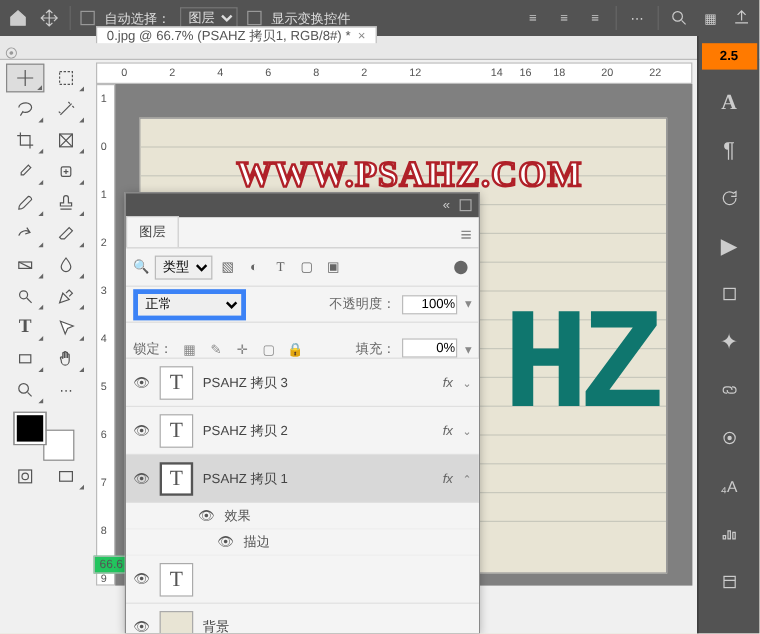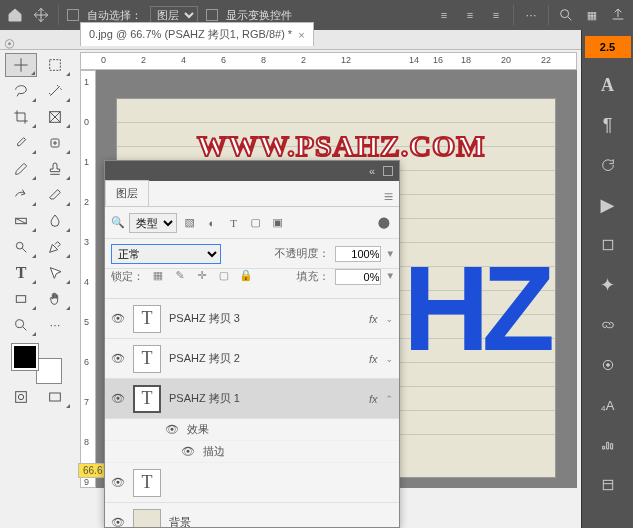--- a/index.html
+++ b/index.html
@@ -5,55 +5,55 @@
 *{box-sizing:border-box;margin:0;padding:0;font-family:"Microsoft YaHei",sans-serif;font-size:11px}
 body{width:633px;height:528px;background:#f0f0f0;overflow:hidden;position:relative}
 .topbar{height:30px;background:#535353;color:#ddd;display:flex;align-items:center;padding:0 6px;gap:8px}
 .topbar .ico{width:18px;height:18px;display:flex;align-items:center;justify-content:center;color:#ccc}
 .topbar select{background:#535353;color:#ddd;border:1px solid #777;font-size:11px;padding:1px 2px}
 .topbar .chk{width:12px;height:12px;border:1px solid #999;background:#535353}
 .topbar .sep{width:1px;height:20px;background:#666}
 .topbar .spacer{flex:1}
 .ribbon{position:absolute;left:0;top:30px;right:0;height:20px;background:#e8e8e8;border-bottom:1px solid #bbb}
 .ribbon .dots{position:absolute;left:4px;top:8px;color:#999}
-.tab{position:absolute;left:80px;top:22px;height:24px;background:#fff;border:1px solid #bbb;border-bottom:none;padding:4px 8px;display:flex;align-items:center;gap:6px;color:#555}
+.tab{position:absolute;left:80px;top:22px;height:14px;background:#fff;border:1px solid #bbb;border-bottom:none;padding:4px 8px;display:flex;align-items:center;gap:6px;color:#555}
 .tab .close{color:#888;cursor:pointer}
 .toolbox{position:absolute;left:2px;top:50px;width:74px;background:#f0f0f0;display:flex;flex-wrap:wrap;padding:2px}
 .tool{width:32px;height:24px;display:flex;align-items:center;justify-content:center;margin:1px;color:#555;position:relative}
 .tool.sel{background:#ddd;border:1px solid #888}
 .tool .tri{position:absolute;right:1px;bottom:1px;width:0;height:0;border-left:4px solid transparent;border-bottom:4px solid #666}
 .swatches{width:50px;height:40px;position:relative;margin:6px 0 0 8px}
 .swatches .fg{position:absolute;width:26px;height:26px;background:#000;border:2px solid #fff;outline:1px solid #888;top:0;left:0}
 .swatches .bg{position:absolute;width:26px;height:26px;background:#fff;border:1px solid #888;bottom:0;right:0}
 .ruler-h{position:absolute;left:80px;top:52px;right:56px;height:18px;background:#fff;border:1px solid #bbb;overflow:hidden}
 .ruler-h .tick{position:absolute;top:2px;font-size:9px;color:#555}
 .ruler-v{position:absolute;left:80px;top:70px;width:16px;bottom:40px;background:#fff;border:1px solid #bbb}
 .ruler-v .tick{position:absolute;left:3px;font-size:9px;color:#555}
 .canvas-area{position:absolute;left:96px;top:70px;right:56px;bottom:40px;background:#808080;overflow:hidden}
 .paper{position:absolute;left:20px;top:28px;width:440px;height:380px;background:#e8e4d4;border:1px solid #999}
 .paper .line{height:24px;border-bottom:1px solid #c8c8bc}
 .watermark{position:absolute;top:30px;left:80px;font-size:30px;font-weight:bold;font-family:Georgia,serif;color:#fff;-webkit-text-stroke:2px #b02028;letter-spacing:1px}
-.bigtext{position:absolute;top:140px;right:8px;font-size:120px;font-weight:900;font-family:Liberation Sans, sans-serif;color:#1d4ed8;letter-spacing:-8px}
-.zoompct{position:absolute;left:78px;bottom:50px;background:#fde047;border:1px solid #bbb;font-size:10px;padding:1px 4px;color:#555}
+.bigtext{position:absolute;top:140px;right:8px;font-size:120px;font-weight:900;font-family:Liberation Mono, monospace;color:#0f766e;letter-spacing:-8px}
+.zoompct{position:absolute;left:78px;bottom:50px;background:#22c55e;border:1px solid #bbb;font-size:10px;padding:1px 4px;color:#555}
 .rp{position:absolute;right:0;top:30px;width:52px;bottom:0;background:#535353;border-left:1px solid #333;display:flex;flex-direction:column;align-items:center;padding-top:6px;gap:14px}
 .rp .ico{width:28px;height:26px;display:flex;align-items:center;justify-content:center;color:#ccc;font-size:18px}
 .rp .bright{background:#ff7a00;color:#000;font-weight:bold;width:46px;height:22px;display:flex;align-items:center;justify-content:center}
 .layers{position:absolute;left:104px;top:160px;width:296px;bottom:0;background:#f4f4f4;border:1px solid #888;box-shadow:0 2px 8px rgba(0,0,0,.3);display:flex;flex-direction:column}
 .layers .titlebar{height:20px;background:#535353;display:flex;align-items:center;justify-content:flex-end;gap:8px;padding:0 6px}
 .layers .titlebar .c{width:10px;height:10px;border:1px solid #aaa}
 .layers .tabrow{height:26px;border-bottom:1px solid #ccc;display:flex;align-items:flex-end}
 .layers .tabrow .t{padding:5px 10px;background:#f4f4f4;border:1px solid #ccc;border-bottom:none;color:#444}
 .layers .tabrow .menu{margin-left:auto;margin-right:6px;color:#888;font-size:16px}
 .layers .filterrow{height:32px;display:flex;align-items:center;gap:4px;padding:0 6px;border-bottom:1px solid #ddd}
 .layers .filterrow select{border:1px solid #bbb;padding:2px;font-size:11px}
 .layers .filterrow .fi{width:18px;height:18px;display:flex;align-items:center;justify-content:center;color:#666;border:1px solid transparent}
 .layers .blendrow{height:30px;display:flex;align-items:center;gap:6px;padding:0 6px;border-bottom:1px solid #ddd}
-.layers .blendrow select{width:110px;border:1px solid #3b82f6;padding:2px}
+.layers .blendrow select{width:94px;border:4px solid #3b82f6;padding:2px}
 .layers .blendrow input{width:46px;border:1px solid #bbb;padding:1px;text-align:right}
-.layers .lockrow{height:30px;display:flex;align-items:flex-start;gap:6px;padding:0 6px;border-bottom:1px solid #ddd;color:#666}
+.layers .lockrow{height:30px;display:flex;align-items:flex-end;gap:6px;padding:0 6px;border-bottom:1px solid #ddd;color:#666}
 .layers .lockrow .li{width:16px;text-align:center;color:#888}
 .layers .list{flex:1;overflow:auto;background:#f4f4f4}
 .layer-row{height:40px;display:flex;align-items:center;padding:0 6px;gap:8px;border-bottom:1px solid #e0e0e0}
 .layer-row.sel{background:#d8d8d8}
 .layer-row .eye{width:14px;color:#555}
 .layer-row .thumb{width:28px;height:28px;background:#fff;border:1px solid #aaa;display:flex;align-items:center;justify-content:center;font-family:Georgia;font-size:18px;color:#555}
 .layer-row.sel .thumb{border:2px solid #555}
 .layer-row .nm{flex:1;color:#444}
 .layer-row .fx{font-style:italic;color:#666;font-size:11px}
 .layer-row .chev{color:#888;font-size:9px}

